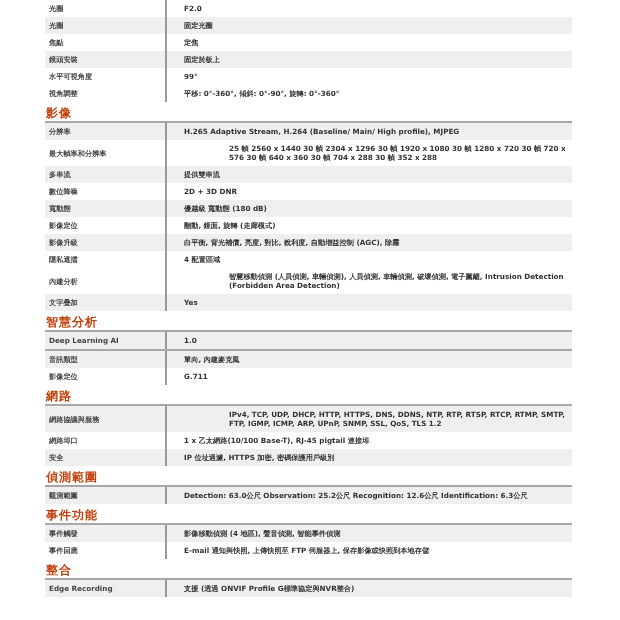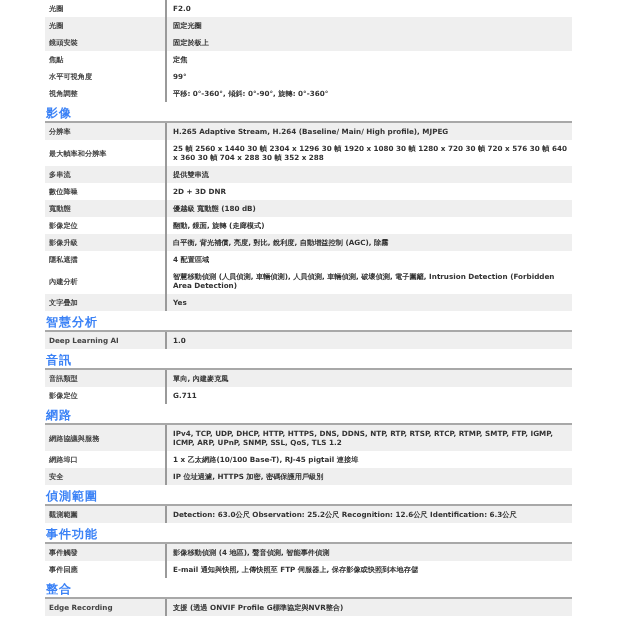--- a/index.html
+++ b/index.html
@@ -1,50 +1,50 @@
 <!DOCTYPE html>
 <html><head>
 <meta charset="utf-8">
 <style>
   html, body { margin: 0; padding: 0; background: #ffffff; }
   body { width: 620px; height: 620px; overflow: hidden; position: relative;
          font-family: "DejaVu Sans", "Liberation Sans", sans-serif; color: #333333; }
   .page { position: absolute; left: 45px; top: 0; width: 527px; }
-  .section-title { font-size: 12px; font-weight: bold; color: #3b82f6; height: 16px; line-height: 16px;
+  .section-title { font-size: 12px; font-weight: bold; color: #c2410c; height: 16px; line-height: 16px;
                    margin-top: 3px; padding-left: 1px; letter-spacing: 1px; }
   .tbl { border-top: 2px solid #a8a8a8; font-weight: bold; }
   .tbl.no-top { border-top: none; }
   .row { display: flex; font-size: 7.2px; line-height: 9px; min-height: 17px; }
-  .row.tall { min-height: 24px; }
+  .row.tall { min-height: 24px; gap: 45px; }
   .row.gray { background: #efefef; }
   .row .k { width: 122px; padding: 4px 4px; box-sizing: border-box; color: #444444;
             border-right: 2px solid #9a9a9a; display: flex; align-items: center; }
-  .row .v { flex: 1; padding: 4px 4px 4px 6px; color: #333333; display: flex; align-items: center; }
+  .row .v { flex: 1; padding: 4px 4px 4px 17px; color: #333333; display: flex; align-items: center; }
 </style>
 </head>
 <body>
 
 <div class="page">
 
   <div class="tbl no-top">
     <div class="row">
         <div class="k">光圈</div>
         <div class="v">F2.0</div>
       </div>
     <div class="row gray">
         <div class="k">光圈</div>
         <div class="v">固定光圈</div>
       </div>
+    <div class="row">
+        <div class="k">焦點</div>
+        <div class="v">定焦</div>
+      </div>
     <div class="row gray">
         <div class="k">鏡頭安裝</div>
         <div class="v">固定於板上</div>
-      </div>
-    <div class="row">
-        <div class="k">焦點</div>
-        <div class="v">定焦</div>
       </div>
     <div class="row">
         <div class="k">水平可視角度</div>
         <div class="v">99°</div>
       </div>
     <div class="row">
         <div class="k">視角調整</div>
         <div class="v">平移: 0°-360°, 傾斜: 0°-90°, 旋轉: 0°-360°</div>
       </div>
   </div>
@@ -94,21 +94,20 @@
   </div>
 
   <div class="section-title">智慧分析</div>
   <div class="tbl">
     <div class="row gray">
         <div class="k">Deep Learning AI</div>
         <div class="v">1.0</div>
       </div>
   </div>
 
-  <div class="section-title">音訊</div>
   <div class="tbl">
     <div class="row gray">
         <div class="k">音訊類型</div>
         <div class="v">單向, 內建麥克風</div>
       </div>
     <div class="row">
         <div class="k">影像定位</div>
         <div class="v">G.711</div>
       </div>
   </div>

